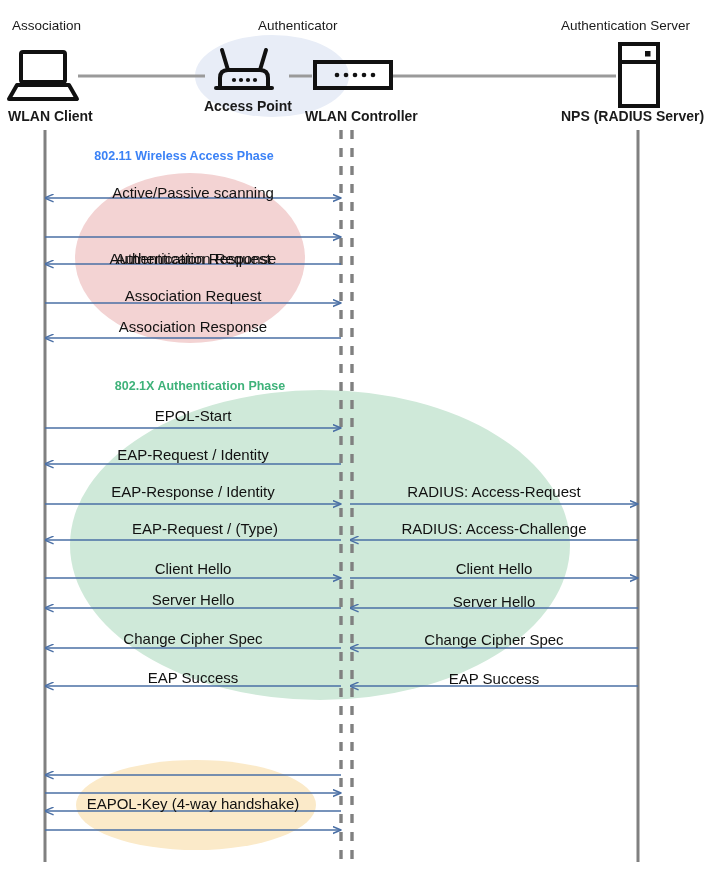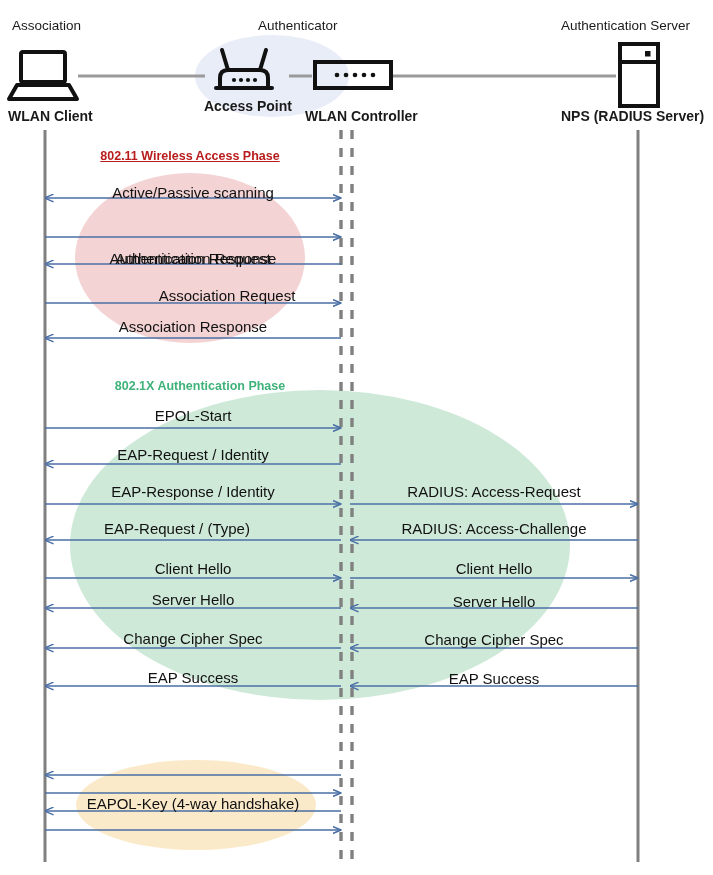--- a/index.html
+++ b/index.html
@@ -121,36 +121,36 @@
   <div class="hdr-label" style="left:12px;top:18px">Association</div>
   <div class="hdr-label" style="left:258px;top:18px">Authenticator</div>
   <div class="hdr-label" style="left:561px;top:18px">Authentication Server</div>
 
   <div class="node-label" style="left:8px;top:108px">WLAN Client</div>
   <div class="node-label" style="left:204px;top:98px">Access Point</div>
   <div class="node-label" style="left:305px;top:108px">WLAN Controller</div>
   <div class="node-label" style="left:561px;top:108px">NPS (RADIUS Server)</div>
 
   <div id="phase-titles">
-      <div class="phase-title" style="left: 60px; top: 147px; width: 260px; color: #b91c1c; text-decoration: underline;">802.11 Wireless Access Phase</div>
+      <div class="phase-title" style="left: 54px; top: 147px; width: 260px; color: #3b82f6;">802.11 Wireless Access Phase</div>
       <div class="phase-title" style="left: 70px; top: 377px; width: 260px; color: rgb(63, 178, 122);">802.1X Authentication Phase</div>
       <div class="phase-title" style="left: 56px; top: 722px; width: 260px; color: rgb(216, 154, 94);">
       </div>
     </div>
   <div id="msg-labels">
       <div class="msg" style="left: 43px; top: 184px; width: 300px;">Active/Passive scanning</div>
       <div class="msg" style="left: 43px; top: 250px; width: 300px;">Authentication Request</div>
       <div class="msg" style="left: 43px; top: 250px; width: 300px;">Authentication Response</div>
-      <div class="msg" style="left: 43px; top: 287px; width: 300px; padding-left: 34px;">Association Request</div>
+      <div class="msg" style="left: 43px; top: 287px; width: 300px;">Association Request</div>
       <div class="msg" style="left: 43px; top: 318px; width: 300px;">Association Response</div>
       <div class="msg" style="left: 43px; top: 407px; width: 300px;">EPOL-Start</div>
       <div class="msg" style="left: 43px; top: 446px; width: 300px;">EAP-Request / Identity</div>
       <div class="msg" style="left: 43px; top: 483px; width: 300px;">EAP-Response / Identity</div>
       <div class="msg" style="left: 344px; top: 483px; width: 300px;">RADIUS: Access-Request</div>
-      <div class="msg" style="left: 27px; top: 520px; width: 300px;">EAP-Request / (Type)</div>
+      <div class="msg" style="left: 55px; top: 520px; width: 300px;">EAP-Request / (Type)</div>
       <div class="msg" style="left: 344px; top: 520px; width: 300px;">RADIUS: Access-Challenge</div>
       <div class="msg" style="left: 43px; top: 560px; width: 300px;">Client Hello</div>
       <div class="msg" style="left: 344px; top: 560px; width: 300px;">Client Hello</div>
       <div class="msg" style="left: 43px; top: 591px; width: 300px;">Server Hello</div>
       <div class="msg" style="left: 344px; top: 593px; width: 300px;">Server Hello</div>
       <div class="msg" style="left: 43px; top: 630px; width: 300px;">Change Cipher Spec</div>
       <div class="msg" style="left: 344px; top: 631px; width: 300px;">Change Cipher Spec</div>
       <div class="msg" style="left: 43px; top: 669px; width: 300px;">EAP Success</div>
       <div class="msg" style="left: 344px; top: 670px; width: 300px;">EAP Success</div>
       <div class="msg" style="left: 43px; top: 795px; width: 300px;">EAPOL-Key (4-way handshake)</div>

